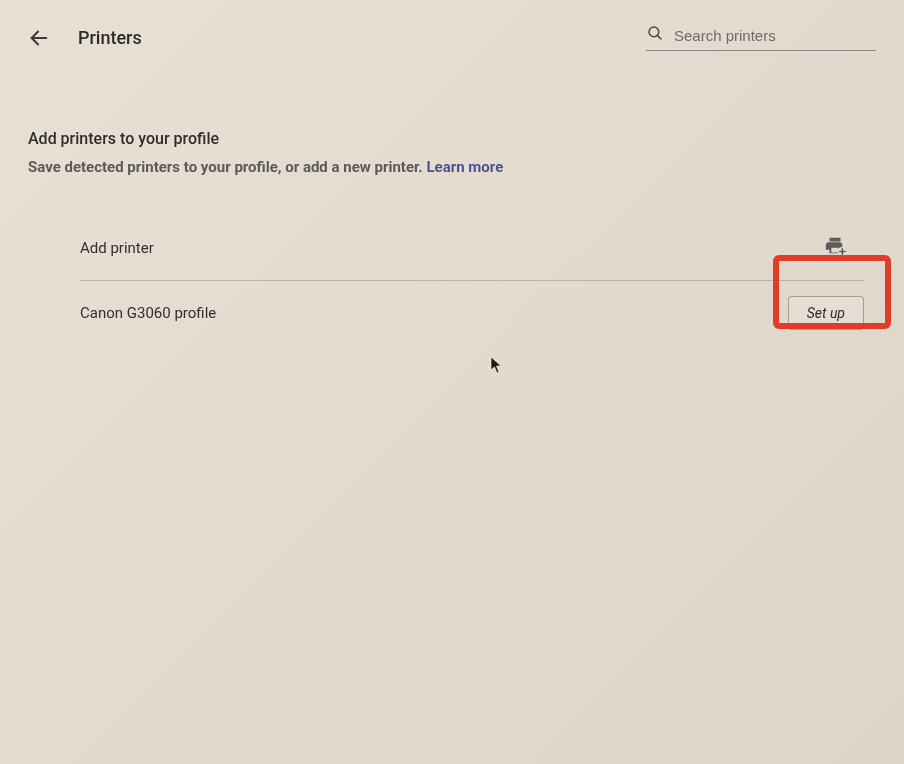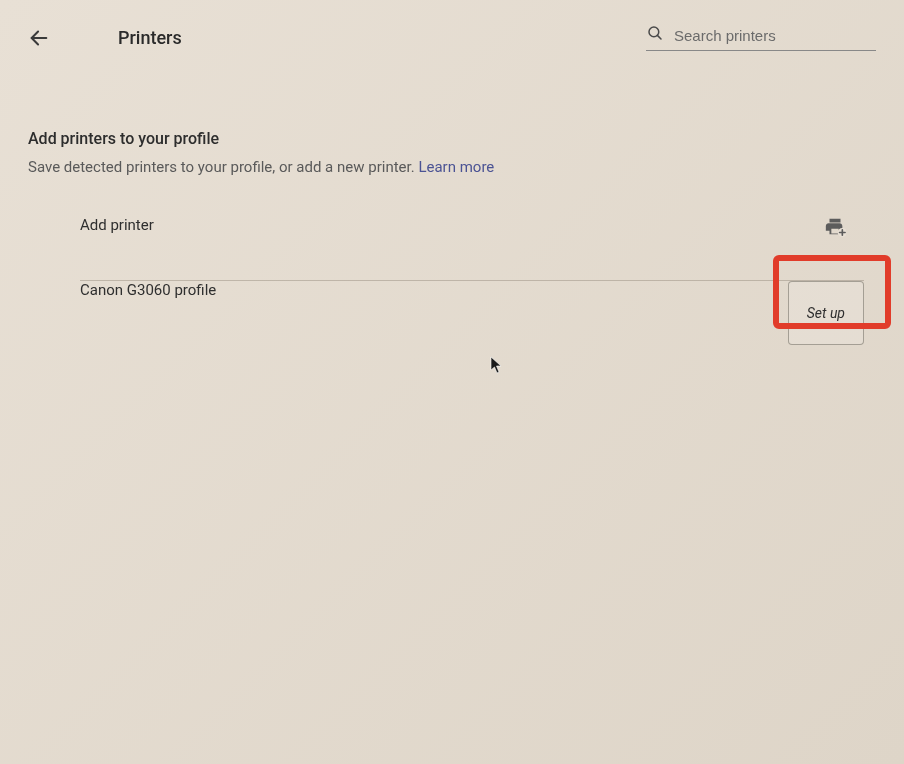--- a/index.html
+++ b/index.html
@@ -13,21 +13,20 @@
     background: linear-gradient(135deg, #e8e0d5 0%, #ded5c8 100%);
     font-family: 'Roboto', 'Segoe UI', Arial, sans-serif;
     color: #3c3c3c;
     overflow: hidden;
     position: relative;
   }
   .header {
     display: flex;
     align-items: center;
     padding: 24px 28px 18px 28px;
-    gap: 40px;
   }
   .back-btn {
     display: flex;
     align-items: center;
     justify-content: center;
     cursor: pointer;
     margin-right: 28px;
   }
   .header-title {
     font-size: 18px;
@@ -65,31 +64,33 @@
   .section-title {
     font-size: 16px;
     font-weight: 500;
     color: #2d2d2d;
     margin-bottom: 10px;
   }
   .section-desc {
     font-size: 15px;
     color: #5a5a5a;
     margin-bottom: 40px;
+    font-weight: bold;
   }
   .learn-link {
     color: #4b5394;
     cursor: pointer;
   }
   .list {
     padding-left: 52px;
     padding-right: 12px;
   }
   .row {
     display: flex;
+    align-items: center;
     justify-content: space-between;
     min-height: 64px;
   }
   .row-label {
     font-size: 15px;
     color: #2f2f2f;
   }
   .divider {
     height: 1px;
     background: rgba(120,110,95,0.35);

